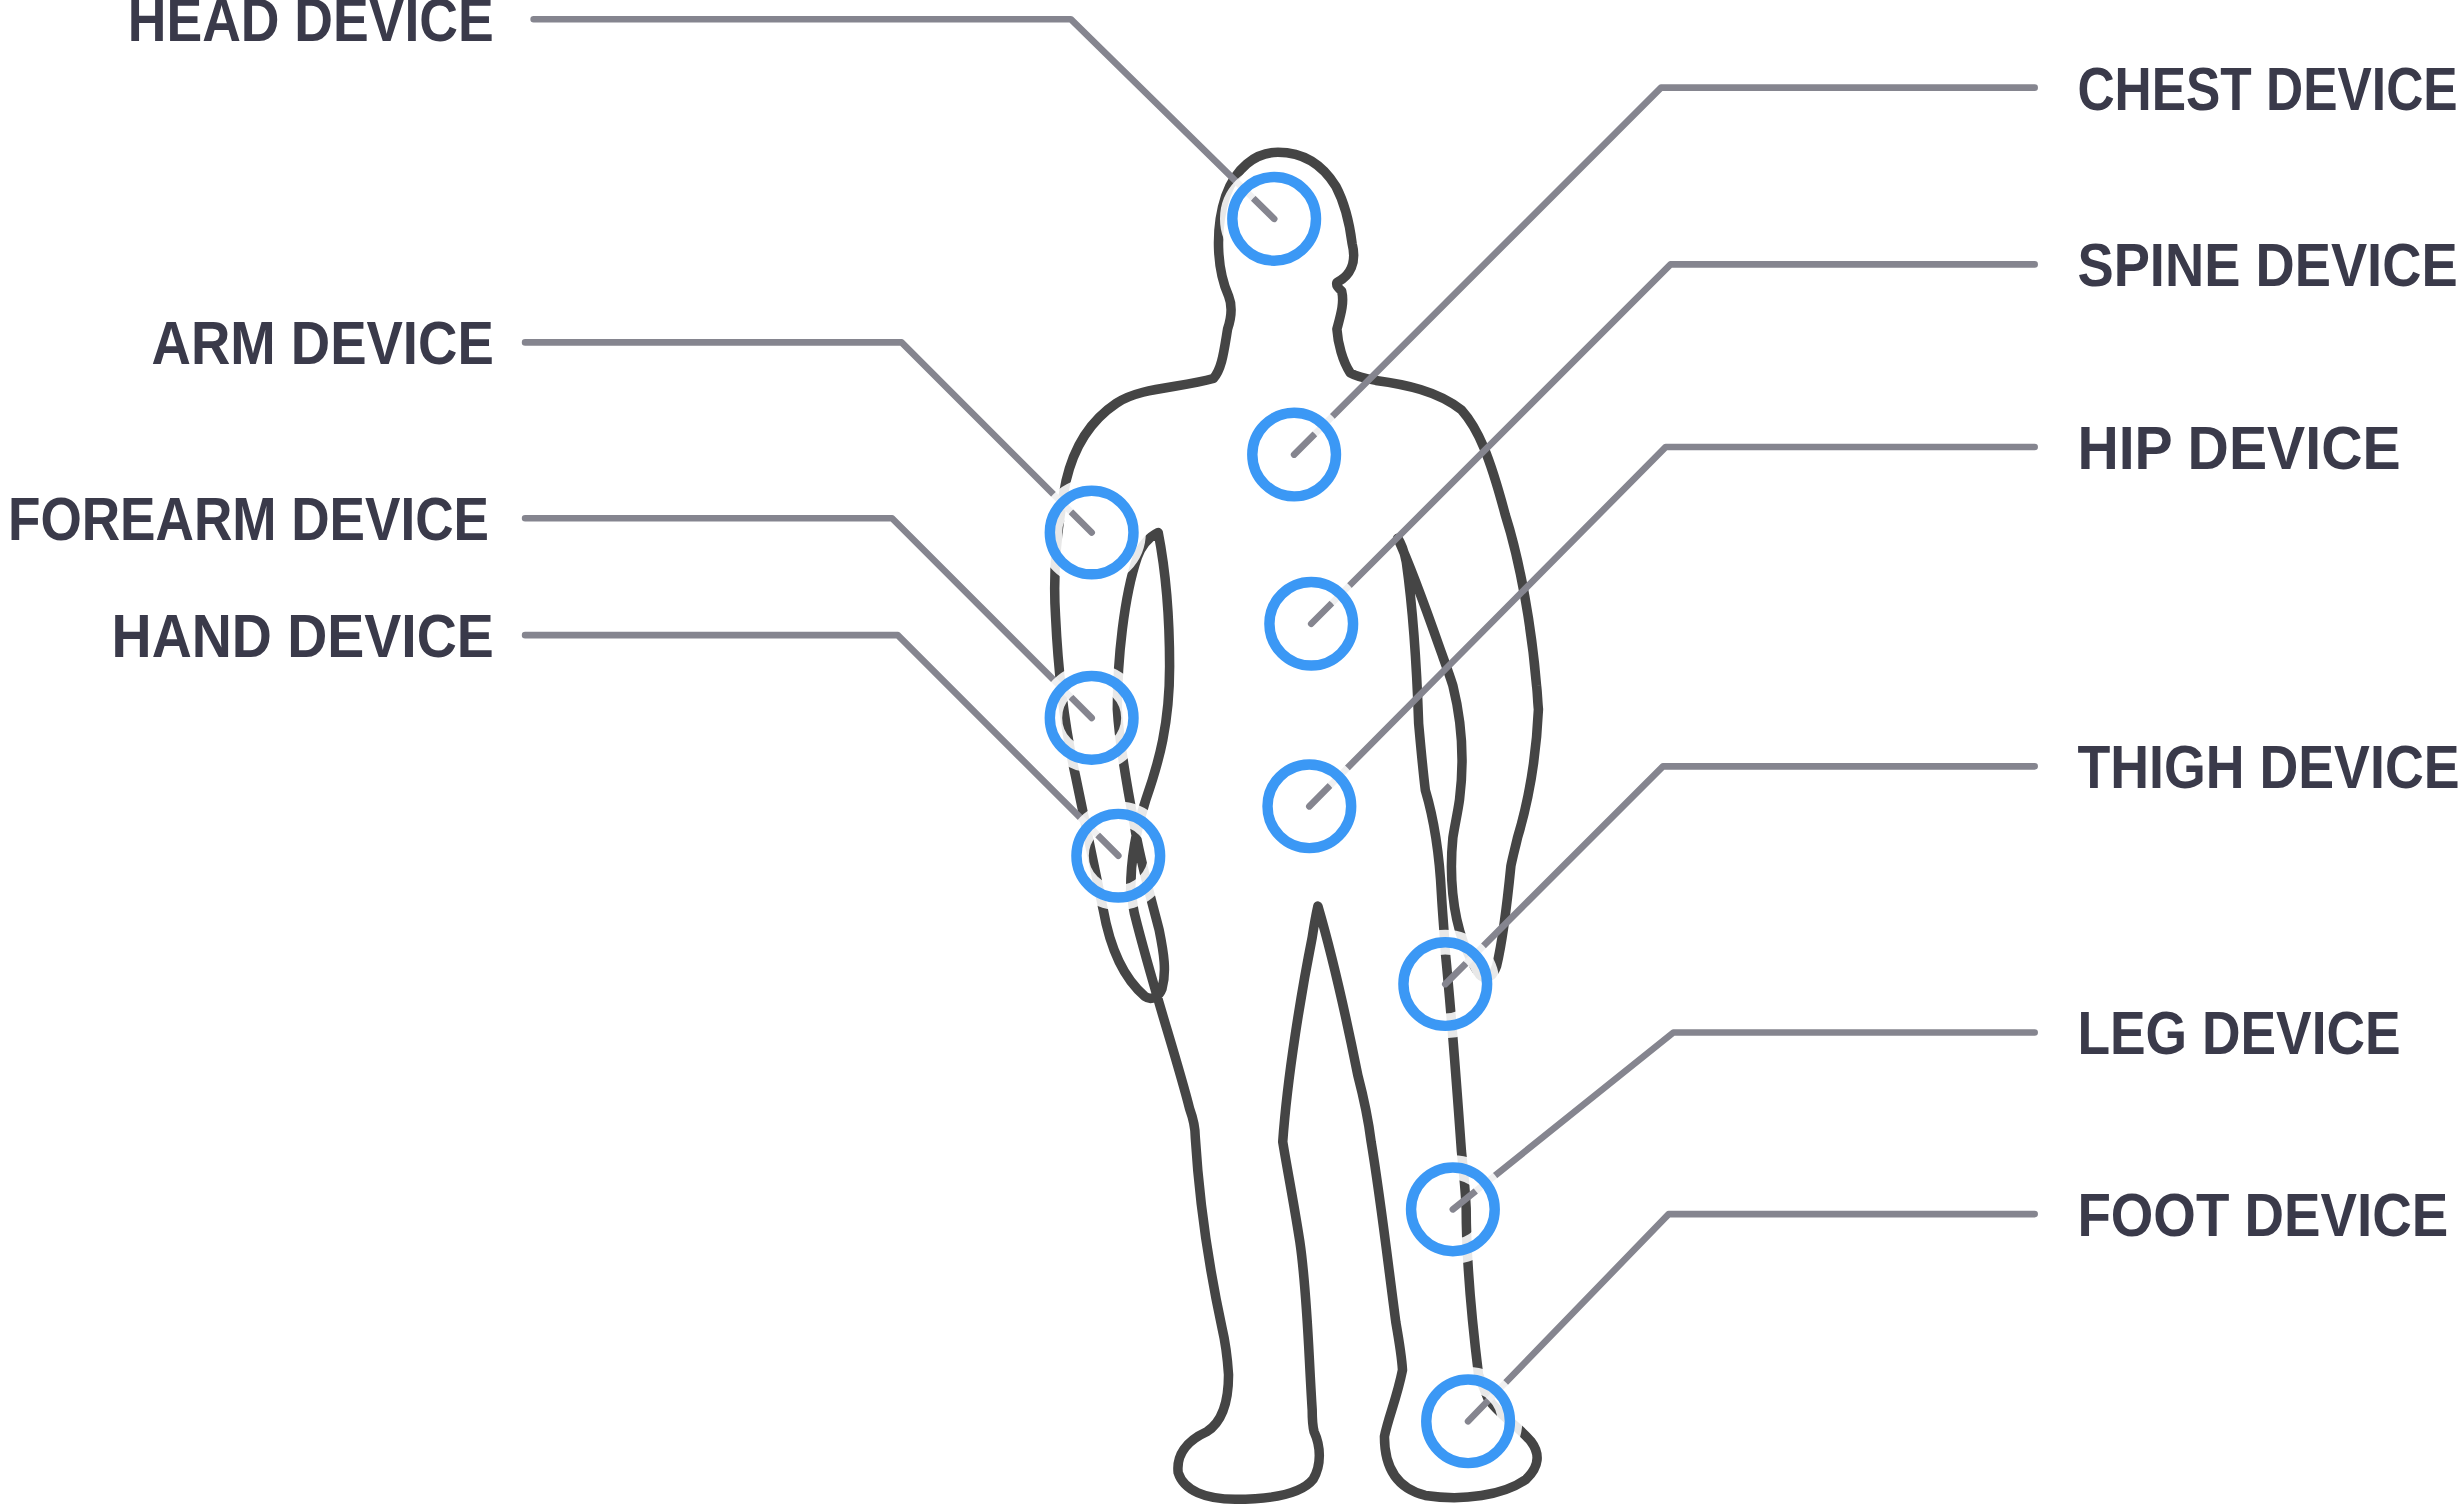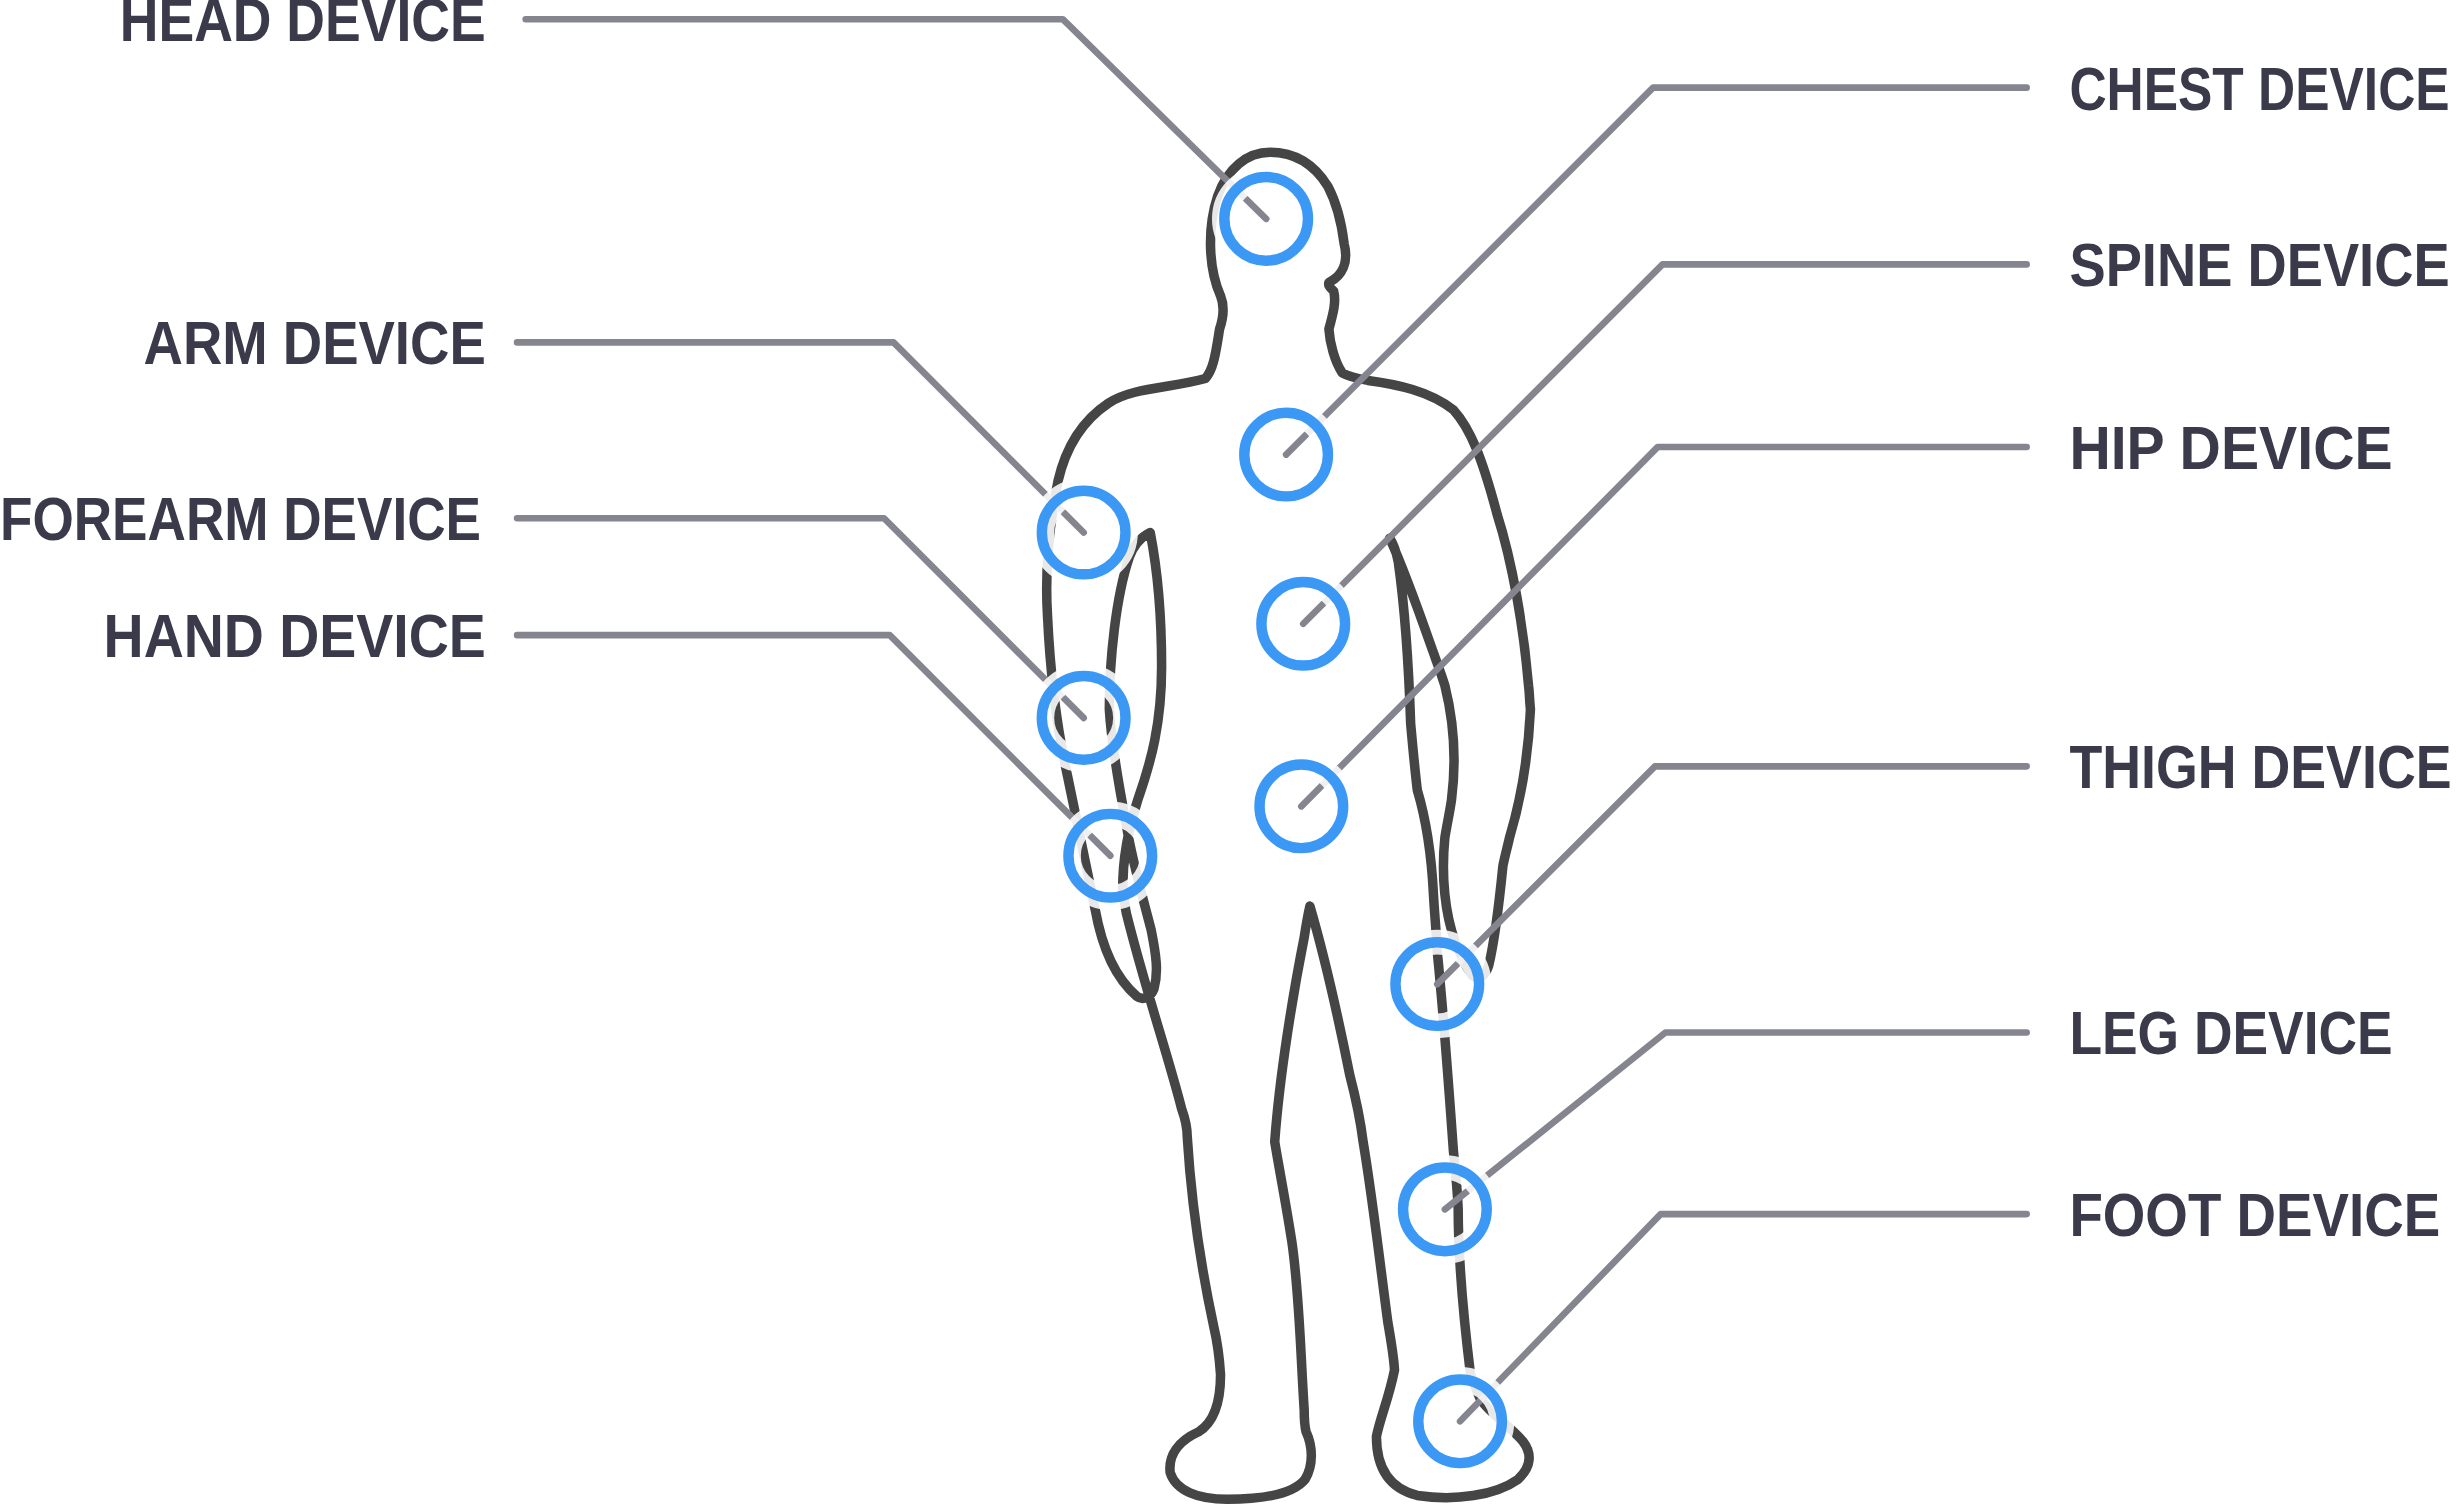--- a/index.html
+++ b/index.html
@@ -8,20 +8,21 @@
     background: #ffffff;
     width: 2462px;
     height: 1508px;
     overflow: hidden;
   }
   .diagram-wrap {
     position: relative;
     width: 2271px;
     height: 1508px;
     background: #ffffff;
+    margin-left: 8px;
   }
   svg {
     display: block;
   }
   .device-label {
     font-family: "Liberation Sans", "DejaVu Sans", sans-serif;
     font-weight: 700;
   }
   .leader {
     fill: none;

